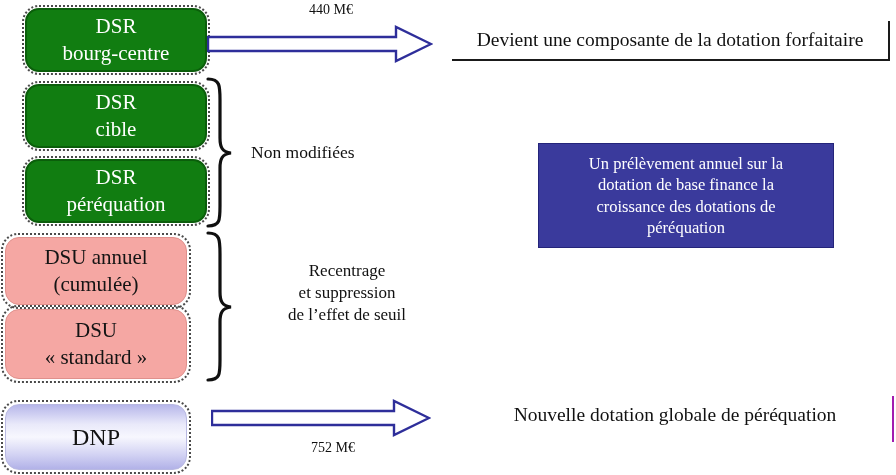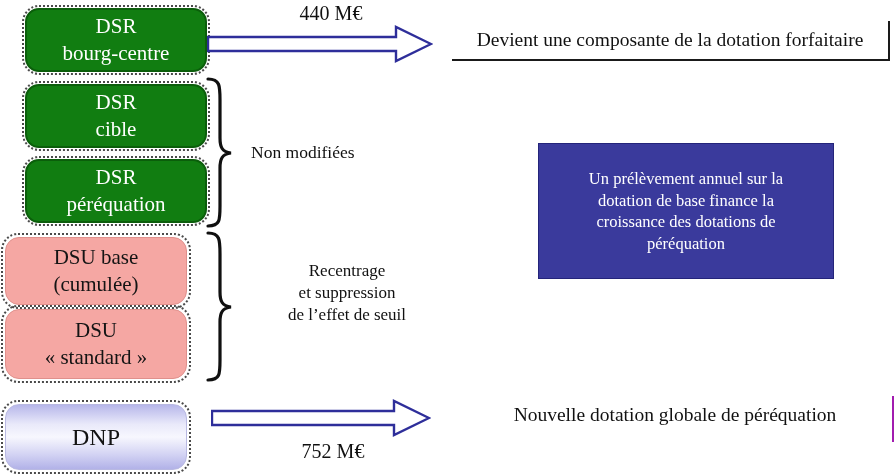--- a/index.html
+++ b/index.html
@@ -35,33 +35,33 @@
   .brace1{top:76px;}
   .brace2{top:230px;}
   .brace-label{position:absolute;font-size:17.5px;color:#111;}
   .lbl-non-modifiees{left:251px;top:142px;white-space:nowrap;}
   .lbl-recentrage{left:268px;top:260px;width:158px;text-align:center;line-height:22px;font-size:17px;}
   .lbl-recentrage span{display:block;}
   
   .arrow{position:absolute;}
   .arrow1{left:207px;top:24px;width:226px;height:40px;}
   .arrow2{left:211px;top:398px;width:220px;height:40px;}
-  .arrow-label{position:absolute;width:90px;text-align:center;font-size:20px;color:#101010;}
+  .arrow-label{position:absolute;width:90px;text-align:center;font-size:14px;color:#101010;}
   .lbl-440{left:286px;top:2px;}
   .lbl-752{left:288px;top:440px;}
   
   .note{position:absolute;display:flex;align-items:center;justify-content:center;
         font-size:19.5px;color:#111;text-align:left;box-sizing:border-box;}
   .note-devient{left:452px;top:21px;width:438px;height:40px;
         border-bottom:2px solid #1a1a1a;border-right:2px solid #1a1a1a;}
   .note-nouvelle{left:458px;top:396px;width:436px;height:46px;
         border-right:2px solid #a21caf;padding-bottom:8px;}
   
   .panel{
-    position:absolute;left:538px;top:143px;width:296px;height:136px;box-sizing:border-box;
+    position:absolute;left:538px;top:143px;width:296px;height:105px;box-sizing:border-box;
     background:#3a3a9c;border:1px solid #24247a;color:#ffffff;
     display:flex;flex-direction:column;align-items:center;justify-content:center;
     font-size:16.5px;line-height:21.5px;
   }
   .panel span{display:block;}
 </style>
 </head>
 <body>
 
 <div class="canvas">
@@ -72,21 +72,21 @@
   </div>
   <div class="nodebox green b2">
     <span>DSR</span>
     <span>cible</span>
   </div>
   <div class="nodebox green b3">
     <span>DSR</span>
     <span>péréquation</span>
   </div>
   <div class="nodebox pink b4">
-    <span>DSU base</span>
+    <span>DSU annuel</span>
     <span>(cumulée)</span>
   </div>
   <div class="nodebox pink b5">
     <span>DSU</span>
     <span>« standard »</span>
   </div>
   <div class="nodebox lavender b6">
     <span>DNP</span>
   </div>
 

